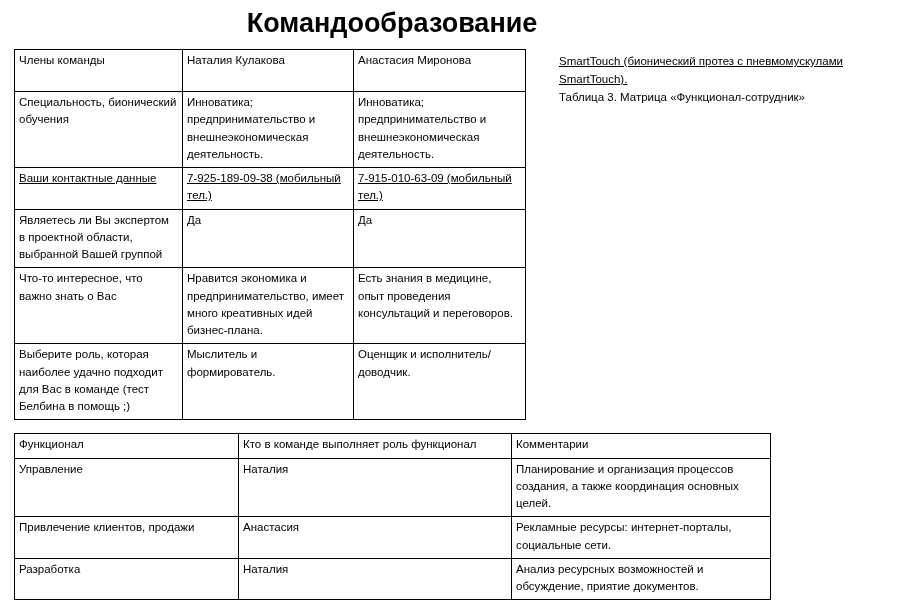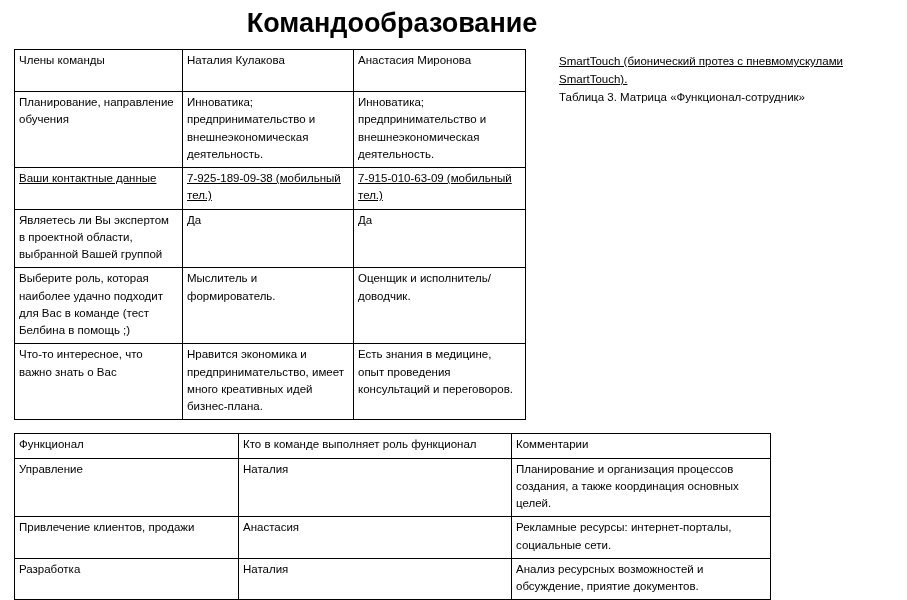--- a/index.html
+++ b/index.html
@@ -78,43 +78,43 @@
           <col class="c2">
           <col class="c3">
         </colgroup>
       <tbody>
         <tr class="row-members">
           <td>Члены команды</td>
           <td>Наталия Кулакова</td>
           <td>Анастасия Миронова</td>
         </tr>
         <tr>
-          <td>Планирование, направление обучения</td>
+          <td>Специальность, бионический обучения</td>
           <td>Инноватика; предпринимательство и внешнеэкономическая деятельность.</td>
           <td>Инноватика; предпринимательство и внешнеэкономическая деятельность.</td>
         </tr>
         <tr class="row-contacts">
           <td>Ваши контактные данные</td>
           <td>7-925-189-09-38 (мобильный тел.)</td>
           <td>7-915-010-63-09 (мобильный тел.)</td>
         </tr>
         <tr class="row-expert">
           <td>Являетесь ли Вы экспертом в проектной области, выбранной Вашей группой</td>
           <td>Да</td>
           <td>Да</td>
         </tr>
         <tr>
+          <td>Что-то интересное, что важно знать о Вас</td>
+          <td>Нравится экономика и предпринимательство, имеет много креативных идей бизнес-плана.</td>
+          <td>Есть знания в медицине, опыт проведения консультаций и переговоров.</td>
+        </tr>
+        <tr>
           <td>Выберите роль, которая наиболее удачно подходит для Вас в команде (тест Белбина в помощь ;)</td>
           <td>Мыслитель и формирователь.</td>
           <td>Оценщик и исполнитель/доводчик.</td>
-        </tr>
-        <tr>
-          <td>Что-то интересное, что важно знать о Вас</td>
-          <td>Нравится экономика и предпринимательство, имеет много креативных идей бизнес-плана.</td>
-          <td>Есть знания в медицине, опыт проведения консультаций и переговоров.</td>
         </tr>
       </tbody>
     </table>
 
     <div class="notes">
       <div class="underlined">SmartTouch (бионический протез с пневмомускулами SmartTouch).</div>
       <div>Таблица 3. Матрица «Функционал-сотрудник»</div>
     </div>
 
   </div>

